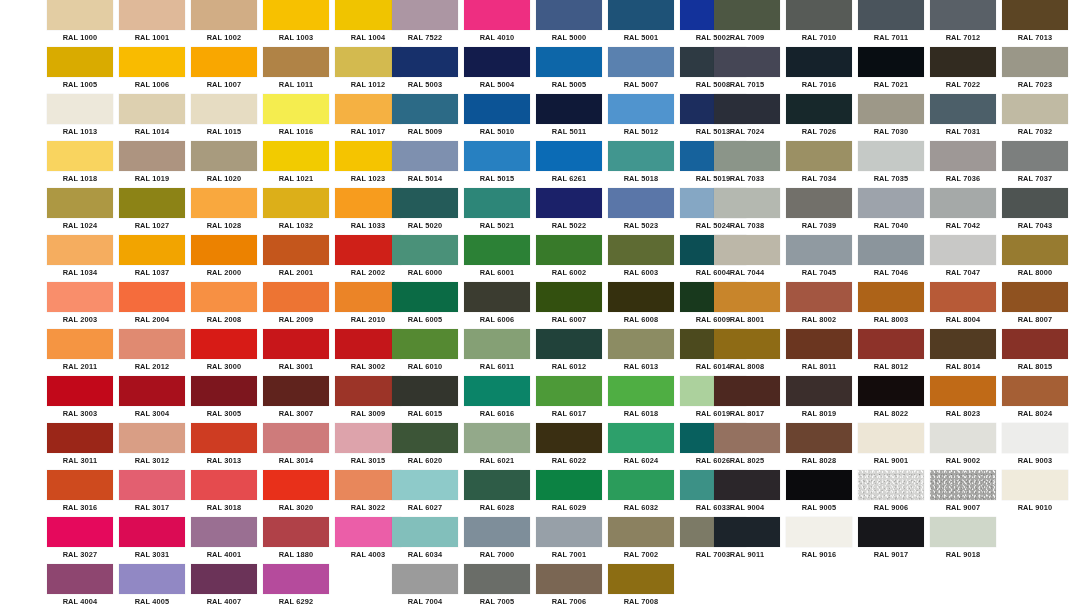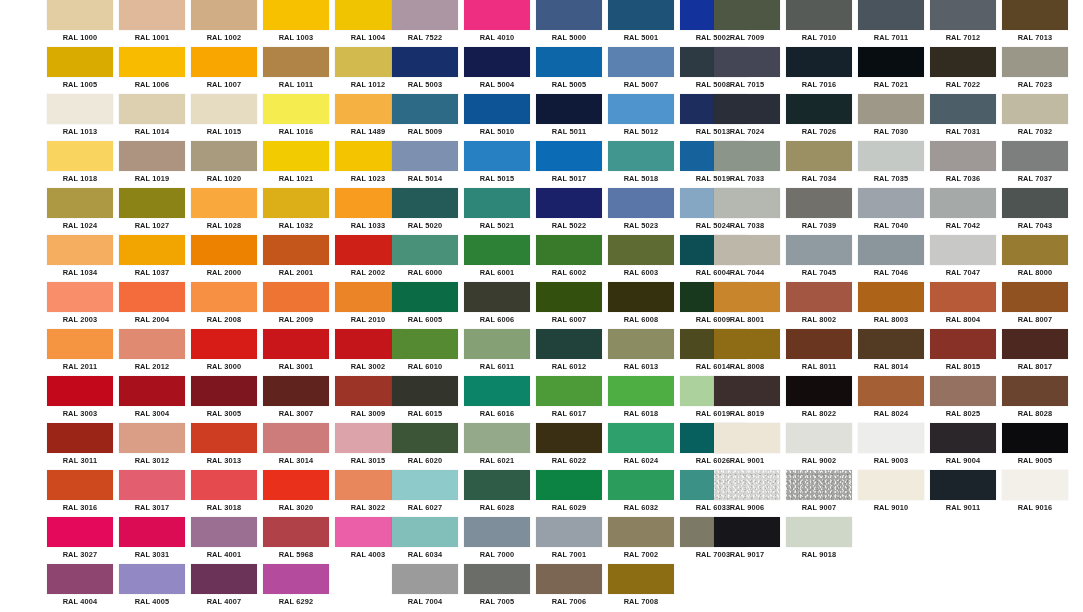--- a/index.html
+++ b/index.html
@@ -126,21 +126,21 @@
       <div class="cell">
         <span class="swatch" title="RAL 1015" style="background-color: rgb(230, 220, 194);"></span>
         <span class="cell-label">RAL 1015</span>
       </div>
       <div class="cell">
         <span class="swatch" title="RAL 1016" style="background-color: rgb(245, 237, 79);"></span>
         <span class="cell-label">RAL 1016</span>
       </div>
       <div class="cell">
         <span class="swatch" title="RAL 1017" style="background-color: rgb(245, 177, 66);"></span>
-        <span class="cell-label">RAL 1489</span>
+        <span class="cell-label">RAL 1017</span>
       </div>
       <div class="cell">
         <span class="swatch" title="RAL 1018" style="background-color: rgb(249, 212, 95);"></span>
         <span class="cell-label">RAL 1018</span>
       </div>
       <div class="cell">
         <span class="swatch" title="RAL 1019" style="background-color: rgb(173, 148, 128);"></span>
         <span class="cell-label">RAL 1019</span>
       </div>
       <div class="cell">
@@ -302,21 +302,21 @@
       <div class="cell">
         <span class="swatch" title="RAL 3031" style="background-color: rgb(219, 11, 84);"></span>
         <span class="cell-label">RAL 3031</span>
       </div>
       <div class="cell">
         <span class="swatch" title="RAL 4001" style="background-color: rgb(154, 111, 146);"></span>
         <span class="cell-label">RAL 4001</span>
       </div>
       <div class="cell">
         <span class="swatch" title="RAL 4002" style="background-color: rgb(176, 65, 72);"></span>
-        <span class="cell-label">RAL 5968</span>
+        <span class="cell-label">RAL 1880</span>
       </div>
       <div class="cell">
         <span class="swatch" title="RAL 4003" style="background-color: rgb(235, 94, 168);"></span>
         <span class="cell-label">RAL 4003</span>
       </div>
       <div class="cell">
         <span class="swatch" title="RAL 4004" style="background-color: rgb(142, 70, 112);"></span>
         <span class="cell-label">RAL 4004</span>
       </div>
       <div class="cell">
@@ -396,21 +396,21 @@
       <div class="cell">
         <span class="swatch" title="RAL 5014" style="background-color: rgb(126, 144, 175);"></span>
         <span class="cell-label">RAL 5014</span>
       </div>
       <div class="cell">
         <span class="swatch" title="RAL 5015" style="background-color: rgb(39, 128, 193);"></span>
         <span class="cell-label">RAL 5015</span>
       </div>
       <div class="cell">
         <span class="swatch" title="RAL 5017" style="background-color: rgb(11, 107, 181);"></span>
-        <span class="cell-label">RAL 5017</span>
+        <span class="cell-label">RAL 6261</span>
       </div>
       <div class="cell">
         <span class="swatch" title="RAL 5018" style="background-color: rgb(65, 150, 143);"></span>
         <span class="cell-label">RAL 5018</span>
       </div>
       <div class="cell">
         <span class="swatch" title="RAL 5019" style="background-color: rgb(22, 98, 156);"></span>
         <span class="cell-label">RAL 5019</span>
       </div>
       <div class="cell">
@@ -733,38 +733,46 @@
       </div>
       <div class="cell">
         <span class="swatch" title="RAL 8008" style="background-color: rgb(142, 107, 21);"></span>
         <span class="cell-label">RAL 8008</span>
       </div>
       <div class="cell">
         <span class="swatch" title="RAL 8011" style="background-color: rgb(107, 54, 32);"></span>
         <span class="cell-label">RAL 8011</span>
       </div>
       <div class="cell">
+        <span class="swatch" title="RAL 8012" style="background-color: rgb(141, 50, 41);"></span>
+        <span class="cell-label">RAL 8012</span>
+      </div>
+      <div class="cell">
         <span class="swatch" title="RAL 8014" style="background-color: rgb(82, 59, 34);"></span>
         <span class="cell-label">RAL 8014</span>
       </div>
       <div class="cell">
         <span class="swatch" title="RAL 8015" style="background-color: rgb(135, 49, 39);"></span>
         <span class="cell-label">RAL 8015</span>
       </div>
       <div class="cell">
         <span class="swatch" title="RAL 8017" style="background-color: rgb(77, 40, 32);"></span>
         <span class="cell-label">RAL 8017</span>
       </div>
       <div class="cell">
         <span class="swatch" title="RAL 8019" style="background-color: rgb(59, 46, 44);"></span>
         <span class="cell-label">RAL 8019</span>
       </div>
       <div class="cell">
         <span class="swatch" title="RAL 8022" style="background-color: rgb(19, 12, 12);"></span>
         <span class="cell-label">RAL 8022</span>
+      </div>
+      <div class="cell">
+        <span class="swatch" title="RAL 8023" style="background-color: rgb(192, 106, 23);"></span>
+        <span class="cell-label">RAL 8023</span>
       </div>
       <div class="cell">
         <span class="swatch" title="RAL 8024" style="background-color: rgb(165, 95, 53);"></span>
         <span class="cell-label">RAL 8024</span>
       </div>
       <div class="cell">
         <span class="swatch" title="RAL 8025" style="background-color: rgb(148, 113, 96);"></span>
         <span class="cell-label">RAL 8025</span>
       </div>
       <div class="cell">

